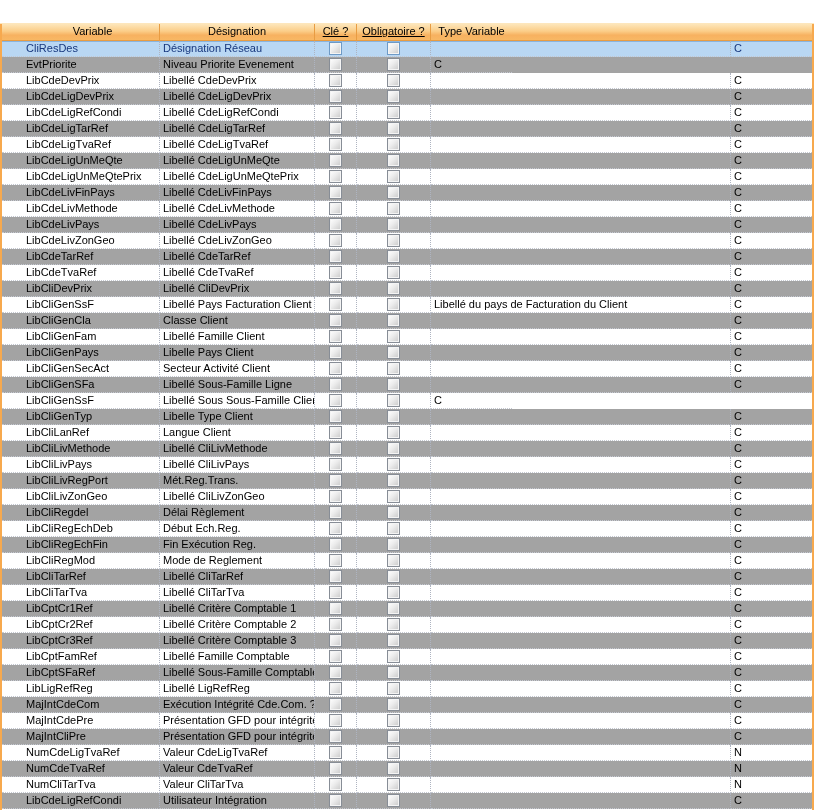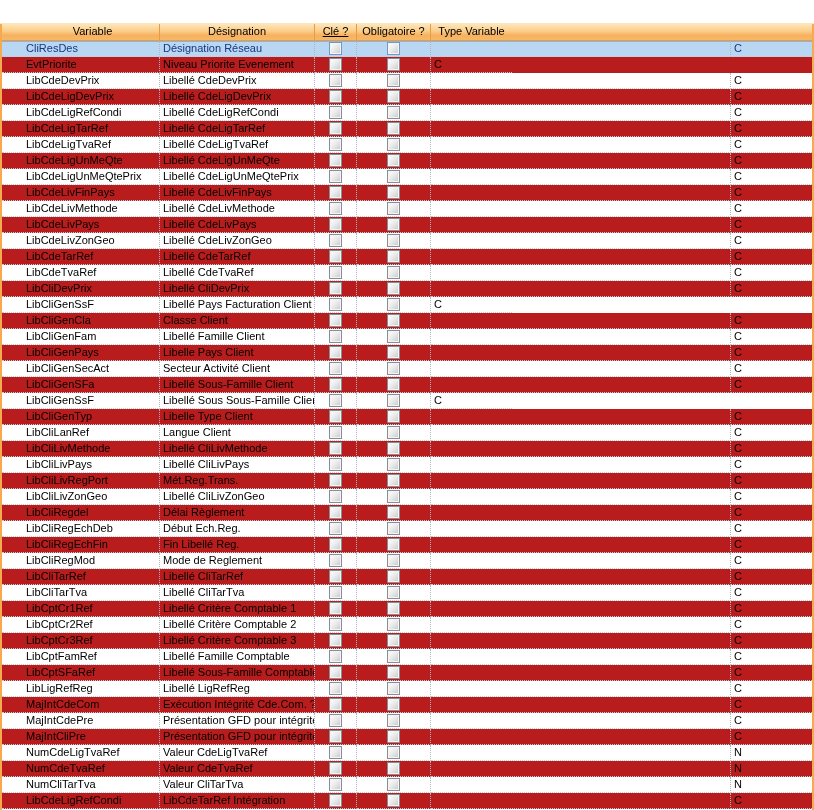--- a/index.html
+++ b/index.html
@@ -31,35 +31,35 @@
   }
   .hcell{
     box-sizing:border-box;height:16px;line-height:15px;font-size:11px;color:#000;
     text-align:center;border-right:1px solid #e89c42;overflow:hidden;white-space:nowrap;
   }
   .hcell:last-child{border-right:none;}
 
   
   .tbody{background:#ffffff;}
   .row{display:flex;height:16px;background:#ffffff;align-items:center;}
-  .row.alt{background:#b91c1c;}
+  .row.alt{background:#a3a3a3;}
   .row.selected{background:#b9d7f3;color:#17377e;box-shadow:inset 0 1px 0 #8ab4dd;}
   .cell{
     box-sizing:border-box;height:16px;line-height:15px;font-size:11px;
     padding-left:3px;white-space:nowrap;overflow:hidden;
     border-right:1px dotted #aeb4c1;border-bottom:1px dotted #c4c8d1;
   }
   .row .cell:last-child{border-right:none;}
   .cell.chk{display:flex;align-items:center;justify-content:center;padding-left:0;}
 
   
   .c-var{width:158px;flex:0 0 158px;padding-left:24px;}
   .c-des{width:155px;flex:0 0 155px;}
   .c-cle{width:42px;flex:0 0 42px;text-decoration:underline;}
-  .c-obl{width:74px;flex:0 0 74px;}
+  .c-obl{width:74px;flex:0 0 74px;text-decoration:underline;}
   .c-com{width:300px;flex:0 0 300px;}
   .c-typ{width:81px;flex:0 0 81px;}
 
   
   .checkbox{
     display:inline-block;width:11px;height:11px;
     border:1px solid #878d96;
     background:linear-gradient(135deg,#ffffff 0%,#ececec 45%,#c8c8c8 100%);
     box-shadow:inset 0 0 0 1px #f4f4f4;
   }
@@ -282,20 +282,21 @@
         </div>
         <div class="row">
           <div class="cell c-var">LibCliGenSsF</div>
           <div class="cell c-des">Libellé Pays Facturation Client</div>
           <div class="cell c-cle chk">
             <span class="checkbox"></span>
           </div>
           <div class="cell c-obl chk">
             <span class="checkbox"></span>
           </div>
+          <div class="cell c-com">Libellé du pays de Facturation du Client</div>
           <div class="cell c-typ">C</div>
         </div>
         <div class="row alt">
           <div class="cell c-var">LibCliGenCla</div>
           <div class="cell c-des">Classe Client</div>
           <div class="cell c-cle chk">
             <span class="checkbox"></span>
           </div>
           <div class="cell c-obl chk">
             <span class="checkbox"></span>
@@ -334,21 +335,21 @@
             <span class="checkbox"></span>
           </div>
           <div class="cell c-obl chk">
             <span class="checkbox"></span>
           </div>
           <div class="cell c-com"></div>
           <div class="cell c-typ">C</div>
         </div>
         <div class="row alt">
           <div class="cell c-var">LibCliGenSFa</div>
-          <div class="cell c-des">Libellé Sous-Famille Client</div>
+          <div class="cell c-des">Libellé Sous-Famille Ligne</div>
           <div class="cell c-cle chk">
             <span class="checkbox"></span>
           </div>
           <div class="cell c-obl chk">
             <span class="checkbox"></span>
           </div>
           <div class="cell c-com"></div>
           <div class="cell c-typ">C</div>
         </div>
         <div class="row">
@@ -453,21 +454,21 @@
             <span class="checkbox"></span>
           </div>
           <div class="cell c-obl chk">
             <span class="checkbox"></span>
           </div>
           <div class="cell c-com"></div>
           <div class="cell c-typ">C</div>
         </div>
         <div class="row alt">
           <div class="cell c-var">LibCliRegEchFin</div>
-          <div class="cell c-des">Fin Libellé Reg.</div>
+          <div class="cell c-des">Fin Exécution Reg.</div>
           <div class="cell c-cle chk">
             <span class="checkbox"></span>
           </div>
           <div class="cell c-obl chk">
             <span class="checkbox"></span>
           </div>
           <div class="cell c-com"></div>
           <div class="cell c-typ">C</div>
         </div>
         <div class="row">
@@ -645,21 +646,21 @@
             <span class="checkbox"></span>
           </div>
           <div class="cell c-obl chk">
             <span class="checkbox"></span>
           </div>
           <div class="cell c-com"></div>
           <div class="cell c-typ">N</div>
         </div>
         <div class="row alt">
           <div class="cell c-var">LibCdeLigRefCondi</div>
-          <div class="cell c-des">LibCdeTarRef Intégration</div>
+          <div class="cell c-des">Utilisateur Intégration</div>
           <div class="cell c-cle chk">
             <span class="checkbox"></span>
           </div>
           <div class="cell c-obl chk">
             <span class="checkbox"></span>
           </div>
           <div class="cell c-com"></div>
           <div class="cell c-typ">C</div>
         </div>
       </div>

